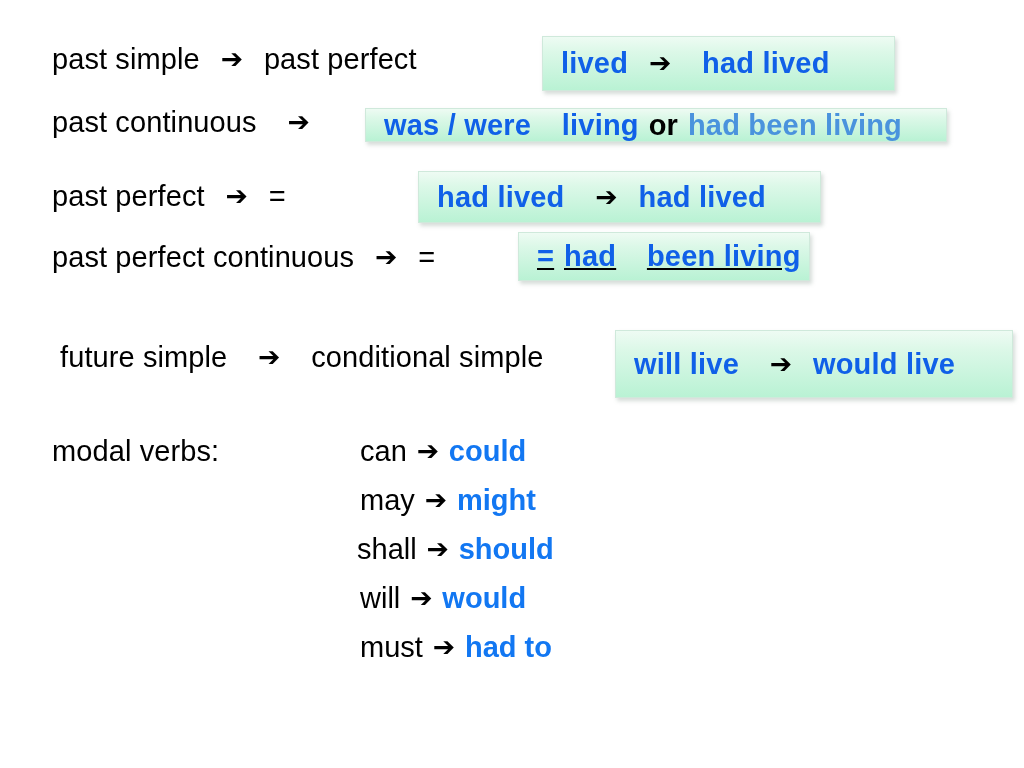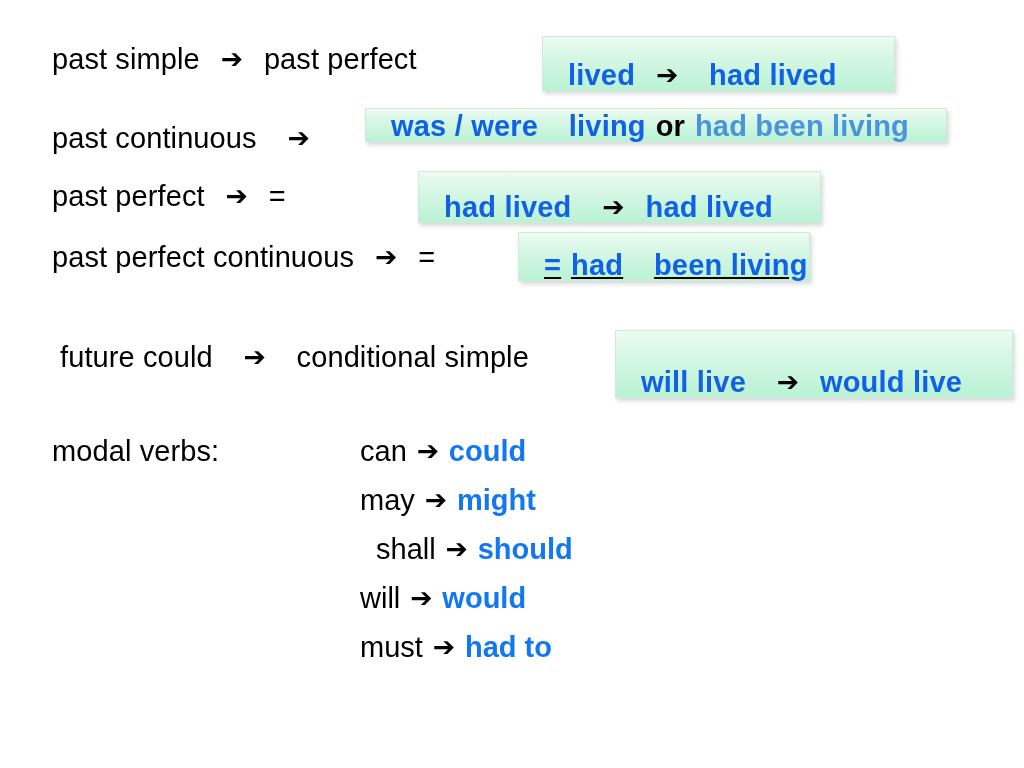--- a/index.html
+++ b/index.html
@@ -45,24 +45,23 @@
   }
 
   
   .box {
     position: absolute;
     box-sizing: border-box;
     background: linear-gradient(to bottom, #eefbf3 0%, #dcf8e8 28%, #b9f2d4 100%);
     border: 1px solid #cfe9db;
     box-shadow: 2px 3px 4px rgba(120, 140, 130, 0.30);
     display: flex;
-    align-items: flex-end;
+    align-items: center;
     white-space: nowrap;
     overflow: visible;
-    padding-left: 7px;
   }
 
   .box .inner {
     padding-left: 18px;
     font-size: 29px;
     line-height: 1;
     font-weight: bold;
     color: #1060e8;
     letter-spacing: 0.2px;
   }
@@ -96,21 +95,21 @@
   <div class="line" style="left:52px; top:45px;">
     <span>past simple</span><span class="sp2"></span><span class="arr">➔</span><span class="sp2"></span><span>past perfect</span>
   </div>
 
   <div class="box" style="left:542px; top:36px; width:353px; height:55px;">
     <div class="inner">
       <span class="blue">lived</span><span class="sp2"></span><span class="arr blk-arrow">➔</span><span class="sp2"></span><span class="sp"></span><span class="blue">had lived</span>
     </div>
   </div>
 
-  <div class="line" style="left:52px; top:124px;">
+  <div class="line" style="left:52px; top:108px;">
     <span>past continuous</span><span class="sp2"></span><span class="sp"></span><span class="arr">➔</span>
   </div>
 
   <div class="box" style="left:365px; top:108px; width:582px; height:34px;">
     <div class="inner">
       <span class="blue">was / were</span><span class="sp2"></span><span class="sp"></span><span class="blue">living</span><span class="sp"></span><span class="blk">or</span><span class="sp"></span><span class="blue-soft">had been living</span>
     </div>
   </div>
 
   <div class="line" style="left:52px; top:182px;">
@@ -127,40 +126,40 @@
     <span>past perfect continuous</span><span class="sp2"></span><span class="arr">➔</span><span class="sp2"></span><span>=</span>
   </div>
 
   <div class="box" style="left:518px; top:232px; width:292px; height:49px;text-decoration:underline;">
     <div class="inner">
       <span class="blue">=</span><span class="sp"></span><span class="blue">had</span><span class="sp2"></span><span class="sp"></span><span class="blue">been living</span>
     </div>
   </div>
 
   <div class="line" style="left:60px; top:343px;">
-    <span>future could</span><span class="sp2"></span><span class="sp"></span><span class="arr">➔</span><span class="sp2"></span><span class="sp"></span><span>conditional simple</span>
+    <span>future simple</span><span class="sp2"></span><span class="sp"></span><span class="arr">➔</span><span class="sp2"></span><span class="sp"></span><span>conditional simple</span>
   </div>
 
   <div class="box" style="left:615px; top:330px; width:398px; height:68px;">
     <div class="inner">
       <span class="blue">will live</span><span class="sp2"></span><span class="sp"></span><span class="arr blk-arrow">➔</span><span class="sp2"></span><span class="blue">would live</span>
     </div>
   </div>
 
   <div class="line" style="left:52px; top:437px;">modal verbs:</div>
 
   <div class="modal-row" style="left:360px; top:437px;">
     <span>can</span><span class="sp"></span><span class="arr">➔</span><span class="sp"></span><span class="res">could</span>
   </div>
 
   <div class="modal-row" style="left:360px; top:486px;">
     <span>may</span><span class="sp"></span><span class="arr">➔</span><span class="sp"></span><span class="res">might</span>
   </div>
 
-  <div class="modal-row" style="left:376px; top:535px;text-align:right;">
+  <div class="modal-row" style="left:357px; top:535px;text-align:right;">
     <span>shall</span><span class="sp"></span><span class="arr">➔</span><span class="sp"></span><span class="res">should</span>
   </div>
 
   <div class="modal-row" style="left:360px; top:584px;">
     <span>will</span><span class="sp"></span><span class="arr">➔</span><span class="sp"></span><span class="res">would</span>
   </div>
 
   <div class="modal-row" style="left:360px; top:633px;">
     <span>must</span><span class="sp"></span><span class="arr">➔</span><span class="sp"></span><span class="res">had to</span>
   </div>

